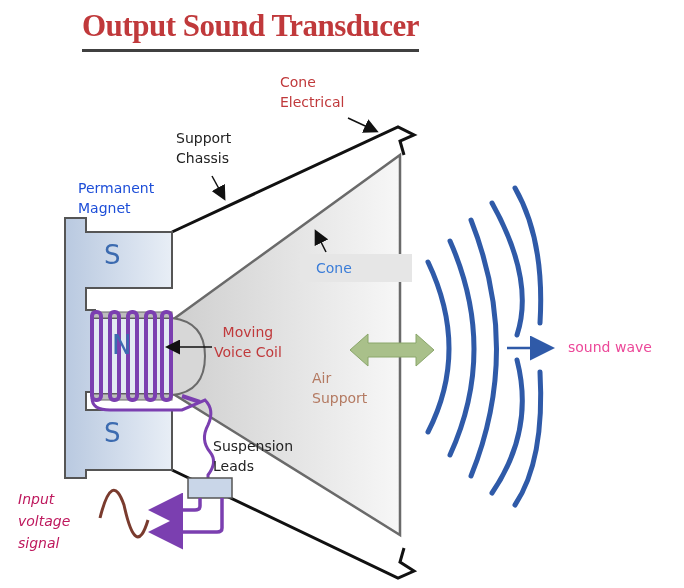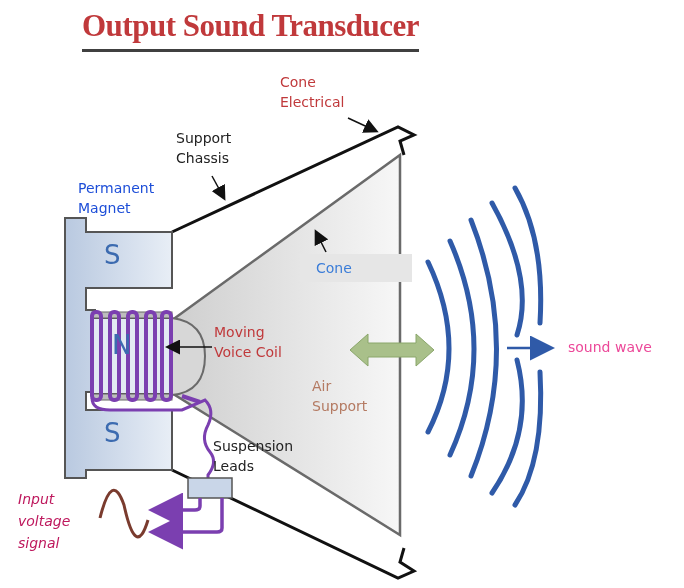--- a/index.html
+++ b/index.html
@@ -106,25 +106,25 @@
 </div>
 <div class="lbl black" style="left:176px;top:128px;">
   <span>Support</span>
     <span>Chassis</span>
 </div>
 <div class="lbl green" style="left:78px;top:178px;">
   <span>Permanent</span>
     <span>Magnet</span>
 </div>
 <div class="lbl blue" style="left:300px;top:254px;background:#e6e6e6;padding:4px 60px 4px 16px;">Cone</div>
-<div class="lbl red" style="left:214px;top:322px;text-align:left;">
+<div class="lbl red" style="left:214px;top:322px;text-align:center;">
   <span>Moving</span>
     <span>Voice Coil</span>
 </div>
-<div class="lbl brown" style="left:312px;top:368px;text-align:left;margin-top:8px;">
+<div class="lbl brown" style="left:312px;top:368px;text-align:left;">
   <span>Air</span>
     <span>Support</span>
 </div>
 <div class="lbl black" style="left:213px;top:436px;">
   <span>Suspension</span>
     <span>Leads</span>
 </div>
 <div class="lbl navy" style="left:18px;top:488px;line-height:22px;">
   <span>Input</span>
     <span>voltage</span>

